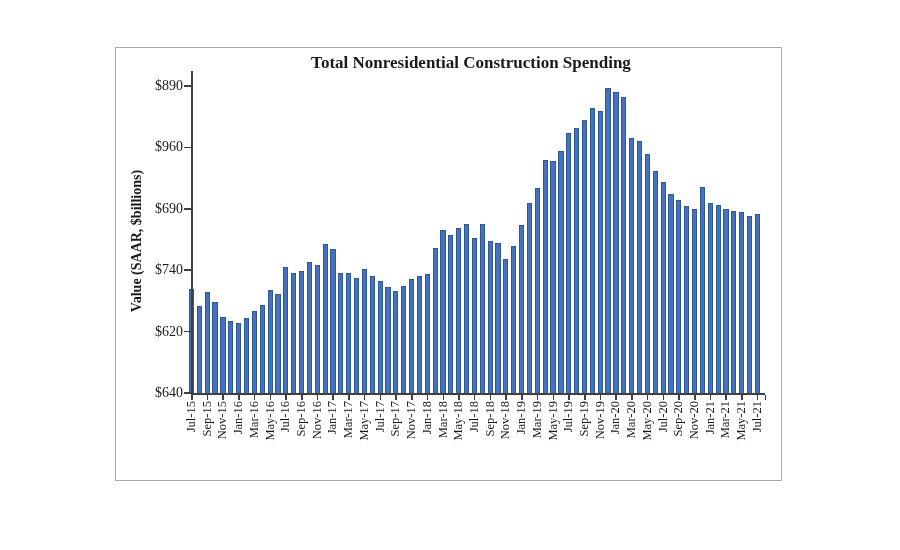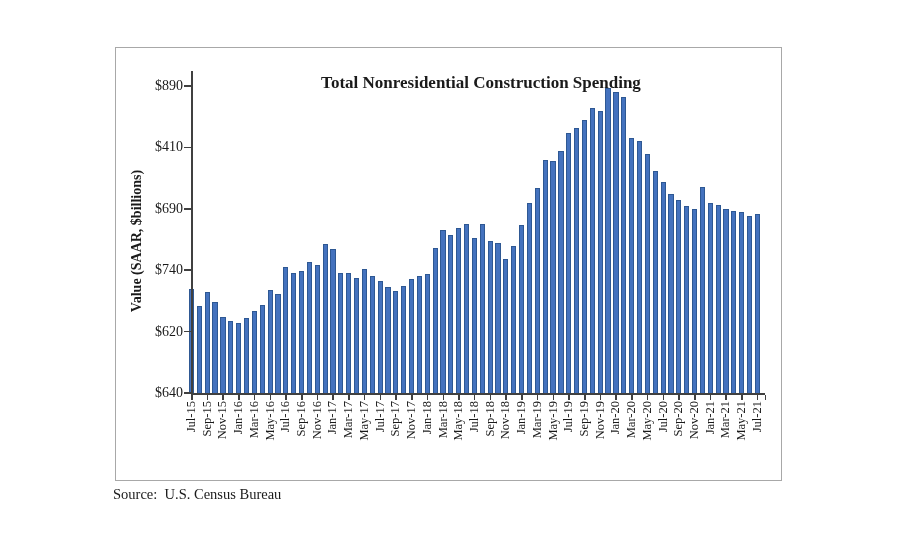--- a/index.html
+++ b/index.html
@@ -1,19 +1,19 @@
 <!DOCTYPE html>
 <html><head>
 <meta charset="utf-8">
 <style>
   html,body{margin:0;padding:0;background:#ffffff;width:900px;height:550px;overflow:hidden;}
   *{box-sizing:border-box;}
   .canvas{position:relative;width:900px;height:550px;background:#ffffff;font-family:"Liberation Serif", serif;color:#1a1a1a;}
   .chart-box{position:absolute;left:115px;top:47px;width:667px;height:434px;border:1px solid #a8a8a8;background:#ffffff;}
-  .title-block{position:absolute;left:78px;top:5px;width:574px;text-align:center;margin-top:20px;}
+  .title-block{position:absolute;left:68px;top:5px;width:574px;text-align:center;}
   .chart-title{font-size:17px;font-weight:bold;line-height:20px;white-space:nowrap;}
   .chart-subtitle{font-size:17px;font-weight:bold;line-height:20px;white-space:nowrap;}
   .ylabel{position:absolute;left:-79px;top:184px;width:200px;height:18px;line-height:18px;
           font-size:14px;font-weight:bold;text-align:center;
           transform:rotate(-90deg);white-space:nowrap;}
   .axis-line{position:absolute;background:#404040;}
   .ytick{position:absolute;background:#404040;width:8px;height:1.5px;}
   .xtick{position:absolute;background:#404040;width:1.5px;height:5px;}
   .ytick-label{position:absolute;width:55px;height:18px;line-height:18px;text-align:right;font-size:14px;}
   .bar{position:absolute;background:#4472be;border:1px solid #2e5893;border-bottom:none;}
@@ -102,21 +102,21 @@
         <div class="bar" style="left: 607.38px; top: 160.8px; width: 5.2px; height: 184.2px;"></div>
         <div class="bar" style="left: 615.24px; top: 163.256px; width: 5.2px; height: 181.744px;"></div>
         <div class="bar" style="left: 623.1px; top: 164.484px; width: 5.2px; height: 180.516px;"></div>
         <div class="bar" style="left: 630.96px; top: 168.168px; width: 5.2px; height: 176.832px;"></div>
         <div class="bar" style="left: 638.82px; top: 165.712px; width: 5.2px; height: 179.288px;"></div>
         <div class="axis-line" style="left: 75px; top: 23px; width: 1.5px; height: 322px;"></div>
         <div class="axis-line" style="left: 75px; top: 345px; width: 574px; height: 1.5px;"></div>
         <div class="ytick" style="left: 68px; top: 37.25px;"></div>
         <div class="ytick-label" style="left: 12px; top: 29px;">$890</div>
         <div class="ytick" style="left: 68px; top: 98.65px;"></div>
-        <div class="ytick-label" style="left: 12px; top: 90.4px;">$410</div>
+        <div class="ytick-label" style="left: 12px; top: 90.4px;">$960</div>
         <div class="ytick" style="left: 68px; top: 160.05px;"></div>
         <div class="ytick-label" style="left: 12px; top: 151.8px;">$690</div>
         <div class="ytick" style="left: 68px; top: 221.45px;"></div>
         <div class="ytick-label" style="left: 12px; top: 213.2px;">$740</div>
         <div class="ytick" style="left: 68px; top: 282.85px;"></div>
         <div class="ytick-label" style="left: 12px; top: 274.6px;">$620</div>
         <div class="ytick" style="left: 68px; top: 344.25px;"></div>
         <div class="ytick-label" style="left: 12px; top: 336px;">$640</div>
         <div class="xtick" style="left: 75px; top: 346.5px;"></div>
         <div class="xtick" style="left: 90.72px; top: 346.5px;"></div>
@@ -188,14 +188,13 @@
         <div class="xlab" style="left: 524.88px; top: 415px;">May-20</div>
         <div class="xlab" style="left: 540.6px; top: 415px;">Jul-20</div>
         <div class="xlab" style="left: 556.32px; top: 415px;">Sep-20</div>
         <div class="xlab" style="left: 572.04px; top: 415px;">Nov-20</div>
         <div class="xlab" style="left: 587.76px; top: 415px;">Jan-21</div>
         <div class="xlab" style="left: 603.48px; top: 415px;">Mar-21</div>
         <div class="xlab" style="left: 619.2px; top: 415px;">May-21</div>
         <div class="xlab" style="left: 634.92px; top: 415px;">Jul-21</div>
       </div>
   </div>
-  <div class="source">Source:  U.S. Census Bureau</div>
 </div>
 
 </body></html>

